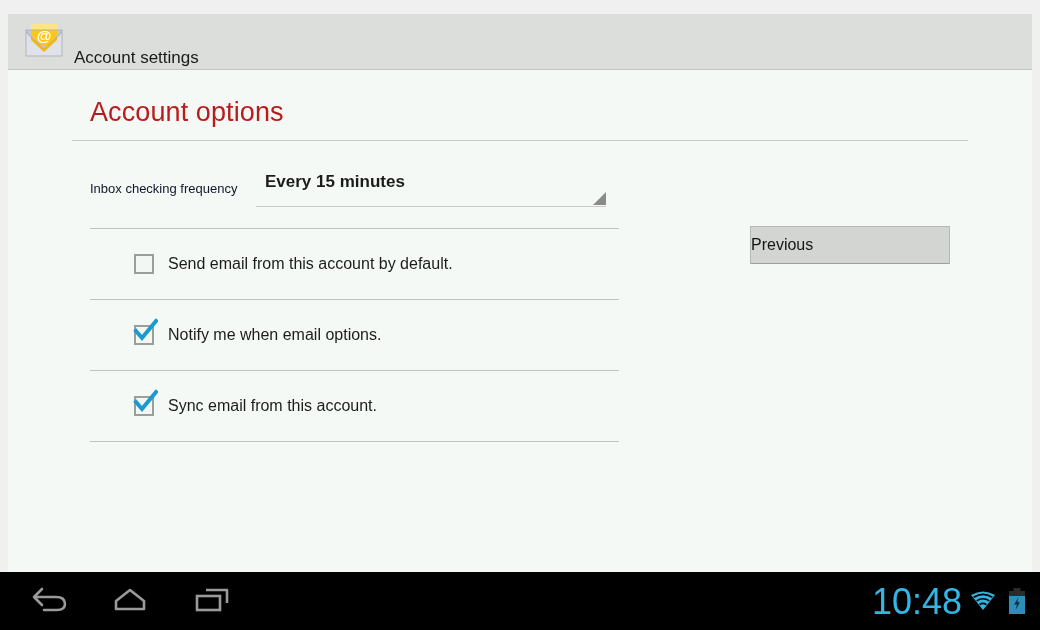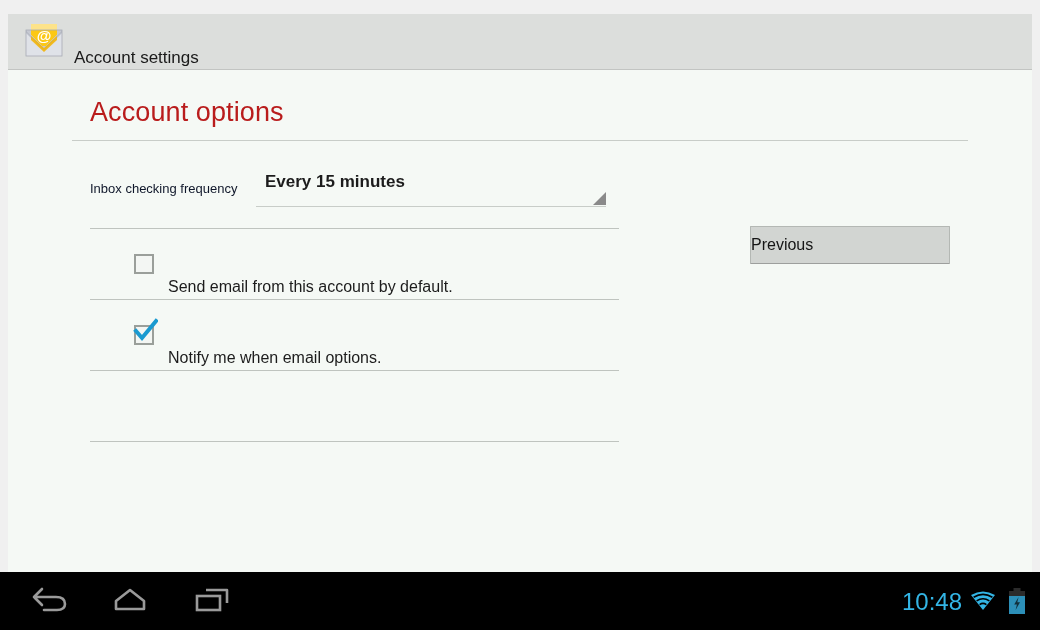--- a/index.html
+++ b/index.html
@@ -185,21 +185,20 @@
   .check-row.checked .check-mark { display: block; }
 
   .check-label {
     position: absolute;
     left: 78px;
     top: 26px;
     font-size: 16px;
     color: #1c1c1c;
     white-space: nowrap;
     line-height: 20px;
-    margin-top: 23px;
   }
 
   
   .wizard-button {
     position: absolute;
     left: 742px;
     width: 200px;
     height: 38px;
     background: #d2d5d2;
     border: 1px solid #b4b8b4;
@@ -244,21 +243,21 @@
     width: 44px;
     height: 34px;
   }
 
   #status-clock {
     position: absolute;
     right: 78px;
     top: 0;
     height: 58px;
     line-height: 60px;
-    font-size: 24px;
+    font-size: 36px;
     color: #33b5e5;
     font-weight: 300;
     white-space: nowrap;
   }
   #status-wifi {
     position: absolute;
     right: 44px;
     top: 18px;
     width: 26px;
     height: 22px;
@@ -327,20 +326,29 @@
         <div class="check-mark">
           <svg width="26" height="26" viewBox="0 0 26 26">
             <path d="M4 13 L10 20 L24 3" fill="none" stroke="#1a9ad0" stroke-width="4" stroke-linecap="square" stroke-linejoin="miter"></path>
           </svg>
         </div>
         <div class="check-label">Notify me when email options.</div>
       </div>
 
       <div class="divider" id="divider-2"></div>
 
+      <div class="check-row checked" id="check-row-2">
+        <div class="check-box"></div>
+        <div class="check-mark">
+          <svg width="26" height="26" viewBox="0 0 26 26">
+            <path d="M4 13 L10 20 L24 3" fill="none" stroke="#1a9ad0" stroke-width="4" stroke-linecap="square" stroke-linejoin="miter"></path>
+          </svg>
+        </div>
+        <div class="check-label">Sync email from this account.</div>
+      </div>
 
       <div class="divider" id="divider-3"></div>
 
       <div class="wizard-button" id="button-previous">Previous</div>
 
     </div>
   </div>
 
   <div id="nav-bar">
 

